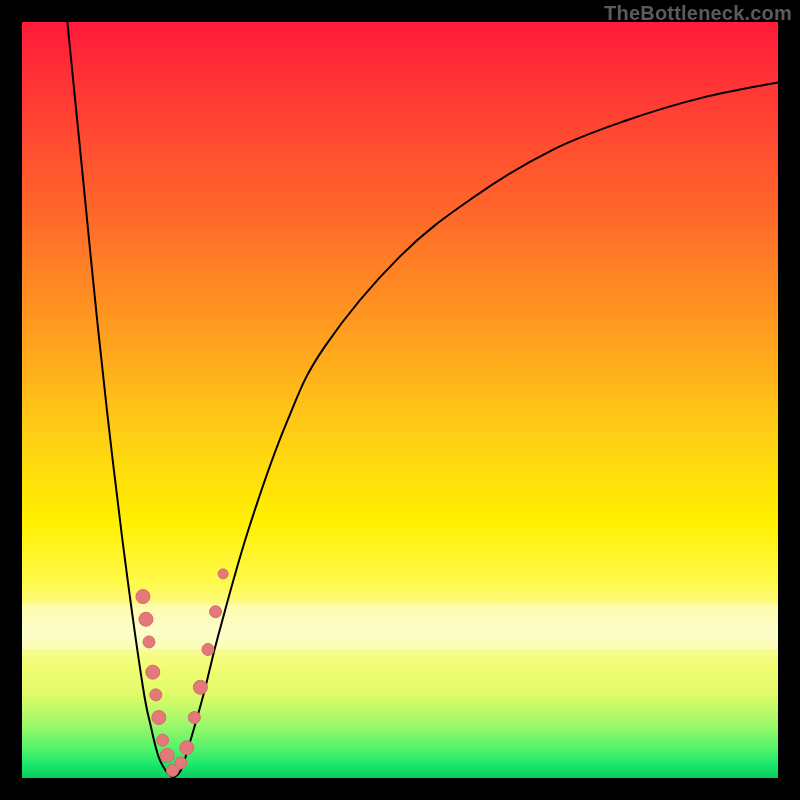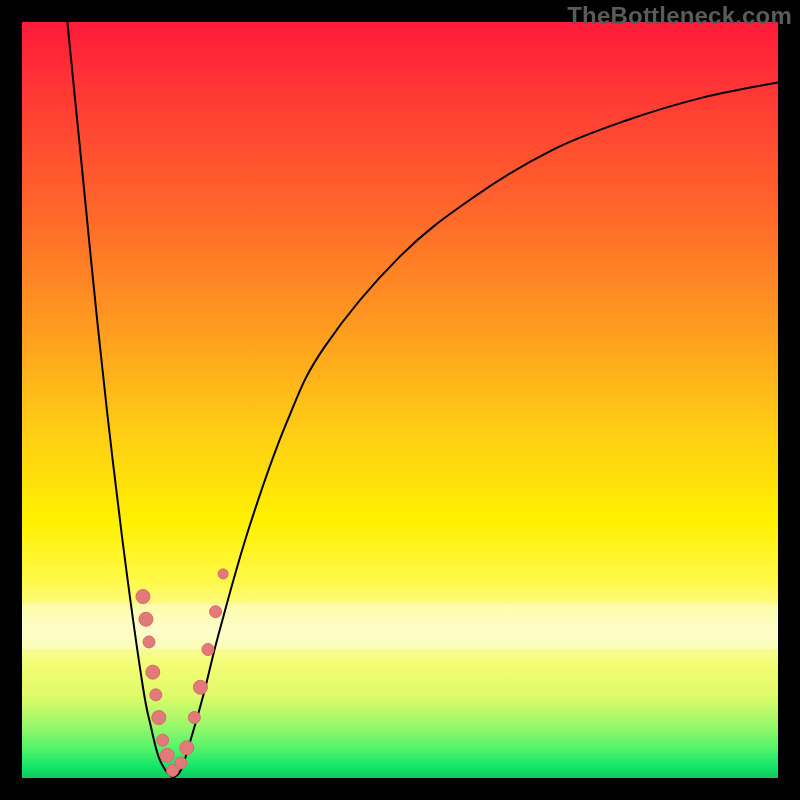--- a/index.html
+++ b/index.html
@@ -55,21 +55,21 @@
     right: 0;
     top: 77%;
     height: 6%;
     background: rgba(255,255,220,0.45);
   }
   .watermark {
     position: absolute;
     top: 2px;
     right: 8px;
     color: #5b5b5b;
-    font-size: 24px;
+    font-size: 20px;
     font-weight: 600;
     letter-spacing: 0.2px;
     user-select: none;
   }
   svg.curves {
     position: absolute;
     inset: 0;
   }
   .curve {
     fill: none;

